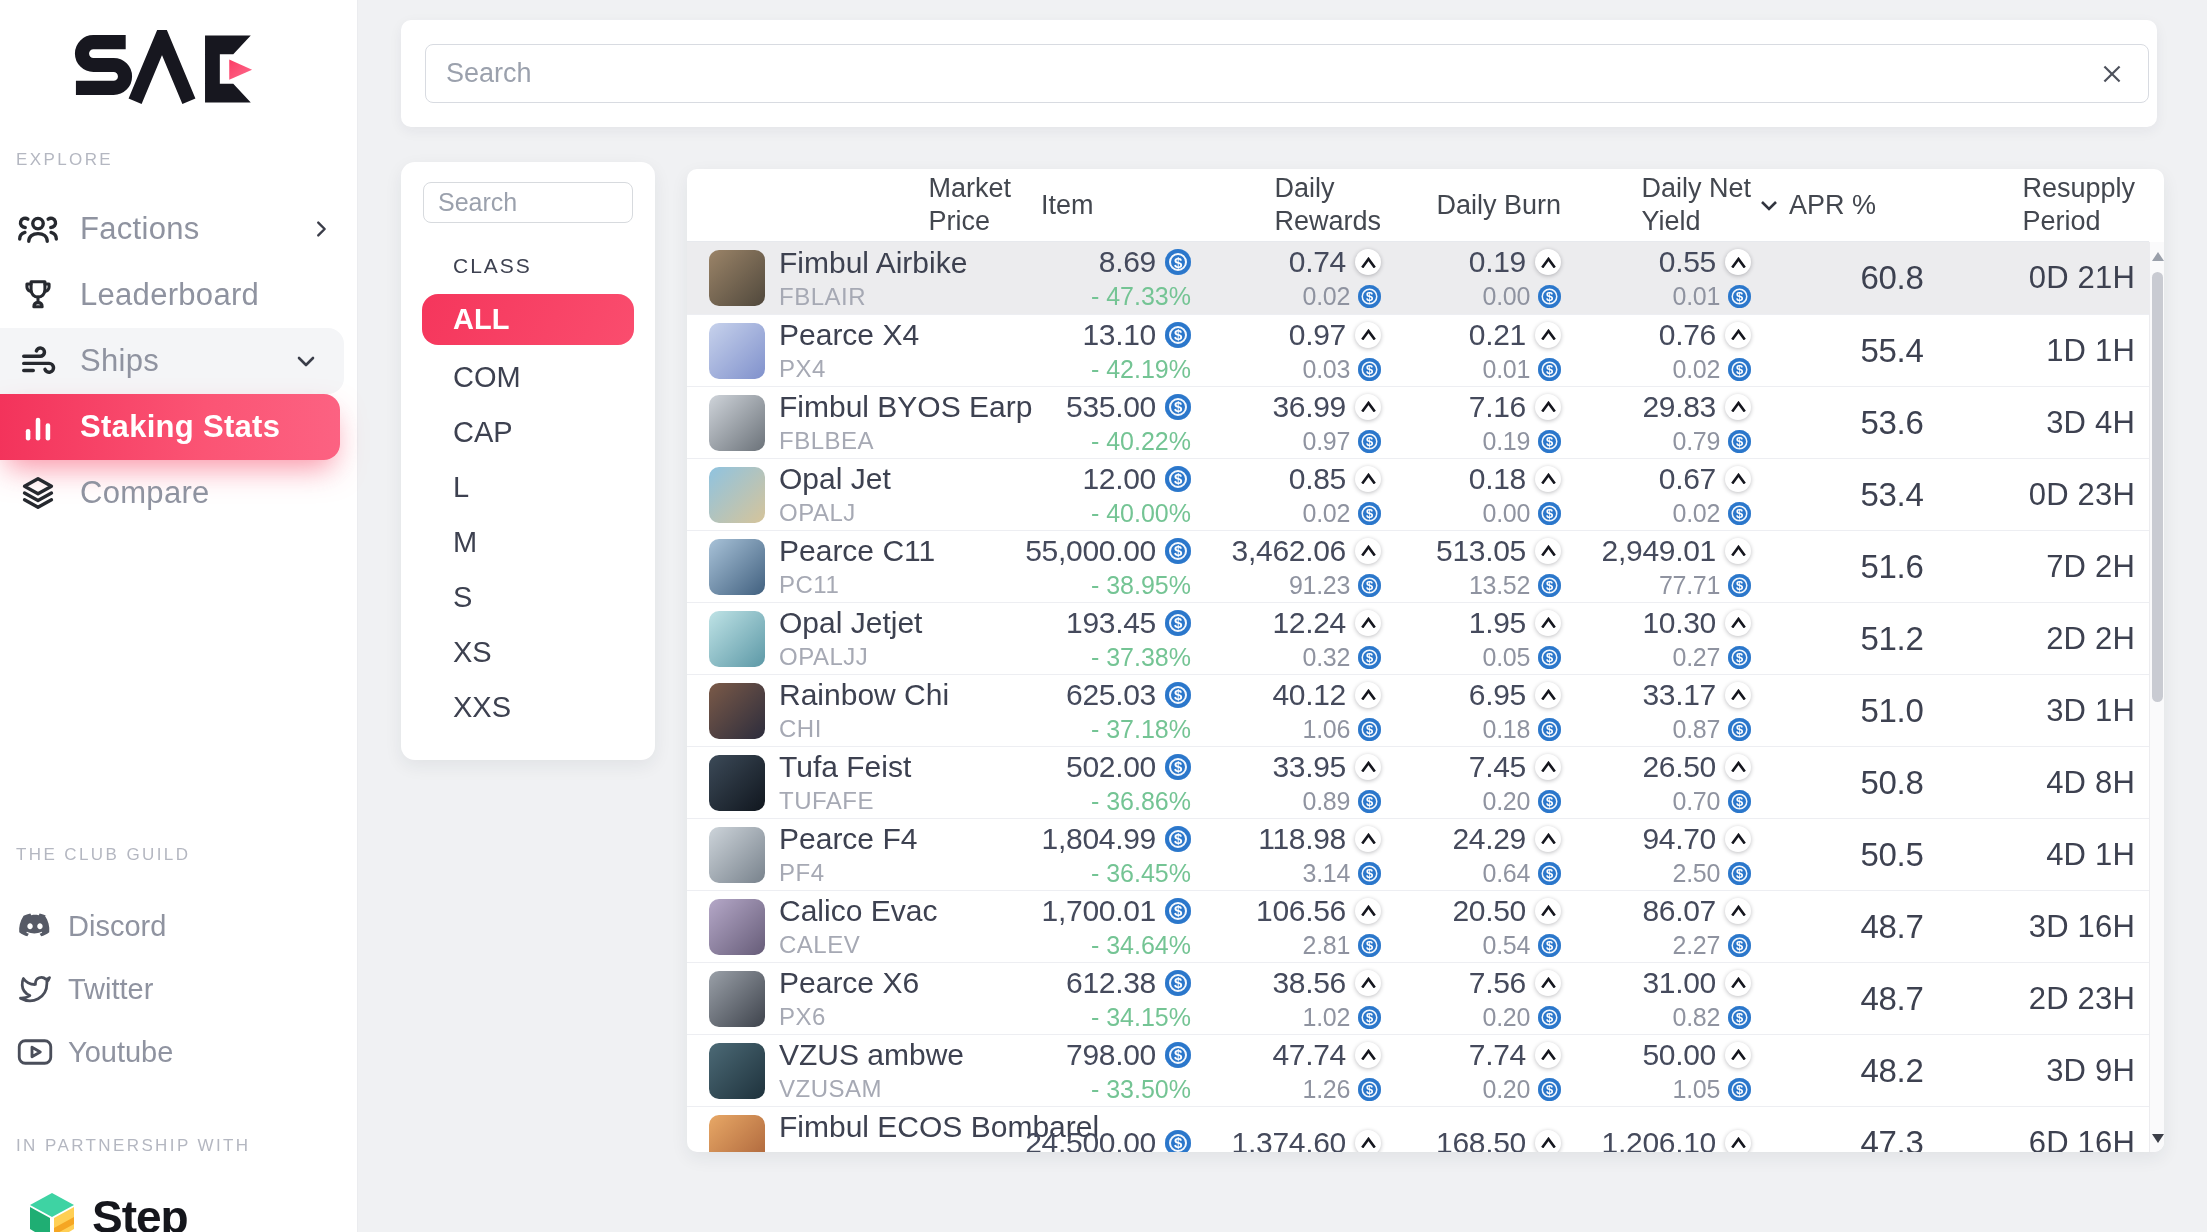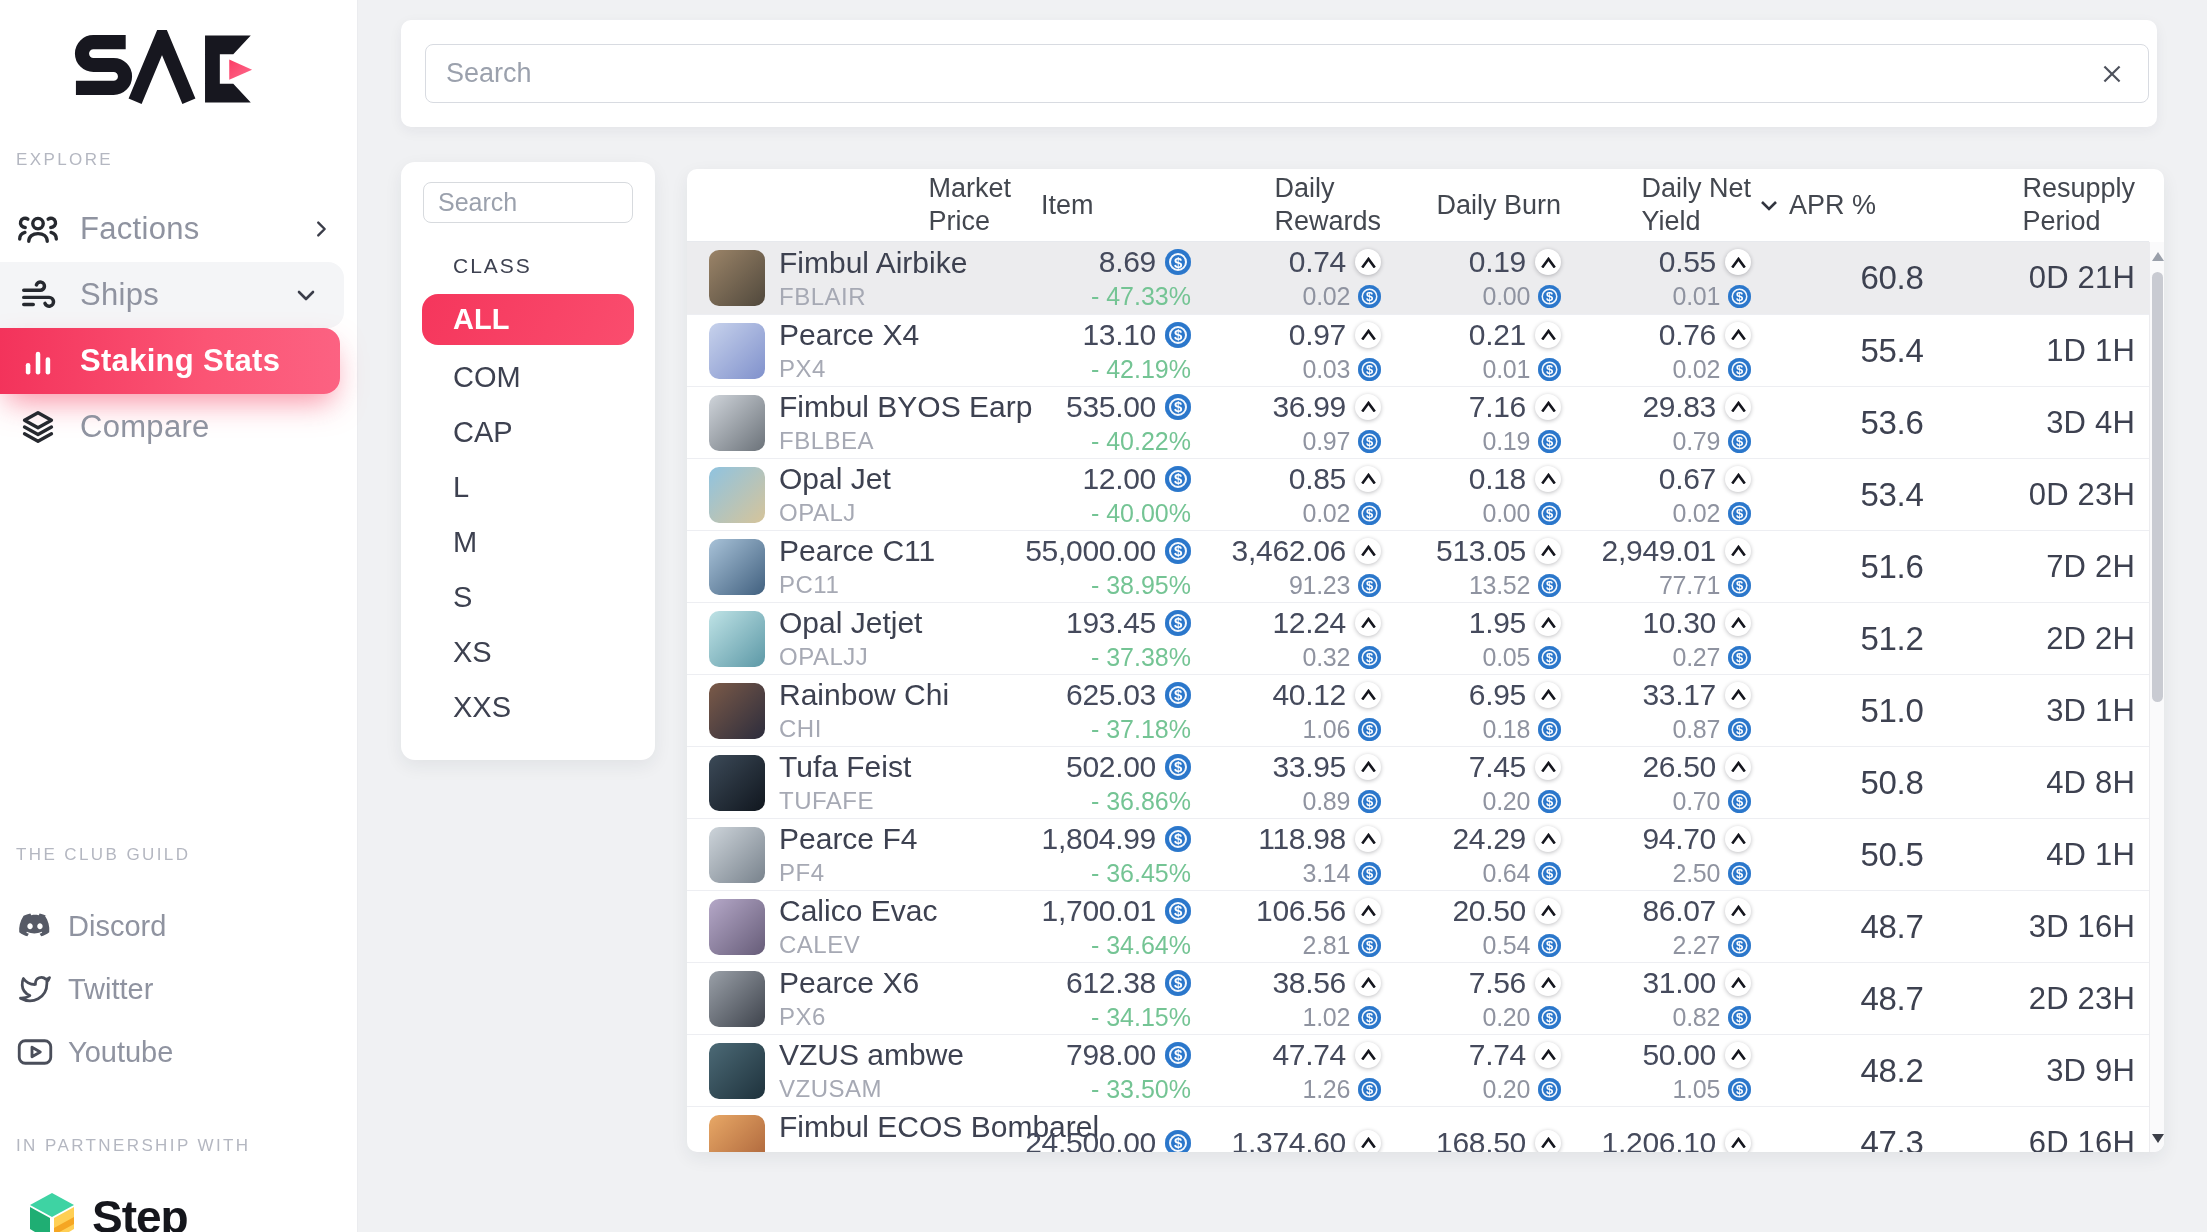--- a/index.html
+++ b/index.html
@@ -134,20 +134,32 @@
             <path d="M4.5 13.2c-2 .6-3.4 2-3.4 4.3"></path>
           </svg>
         </span>
         <span class="nlabel">Factions</span>
         <span class="nchev">
           <svg width="22" height="22" viewBox="0 0 24 24" stroke="#3a3d49" stroke-width="2.6" fill="none" stroke-linecap="round" stroke-linejoin="round">
             <path d="M9 5 L16 12 L9 19"></path>
           </svg>
         </span>
       </div>
+      <div class="nav-item">
+        <span class="nico">
+          <svg width="34" height="36" viewBox="0 0 24 26" stroke="#26292f" stroke-width="2.2" fill="none" stroke-linecap="round" stroke-linejoin="round">
+            <path d="M7 3.5 h10 v6 a5 5 0 0 1-10 0 Z"></path>
+            <path d="M7 5 H4 v2.2 A3.2 3.2 0 0 0 7.2 10.4"></path>
+            <path d="M17 5 h3 v2.2 a3.2 3.2 0 0 1-3.2 3.2"></path>
+            <path d="M12 14.5 v4"></path>
+            <path d="M9 21.5 c0-2 1.3-3 3-3 s3 1 3 3 Z"></path>
+          </svg>
+        </span>
+        <span class="nlabel">Leaderboard</span>
+      </div>
       <div class="nav-item expanded">
         <span class="nico">
           <svg width="38" height="32" viewBox="0 0 24 20" stroke="#26292f" stroke-width="2.2" fill="none" stroke-linecap="round" stroke-linejoin="round">
             <path d="M3 7 h10.5 a2.6 2.6 0 1 0-2.5-3.4"></path>
             <path d="M3 11.5 h16 a2.8 2.8 0 1 1-2.6 3.8"></path>
             <path d="M3 16 h6"></path>
           </svg>
         </span>
         <span class="nlabel">Ships</span>
         <span class="nchev">

